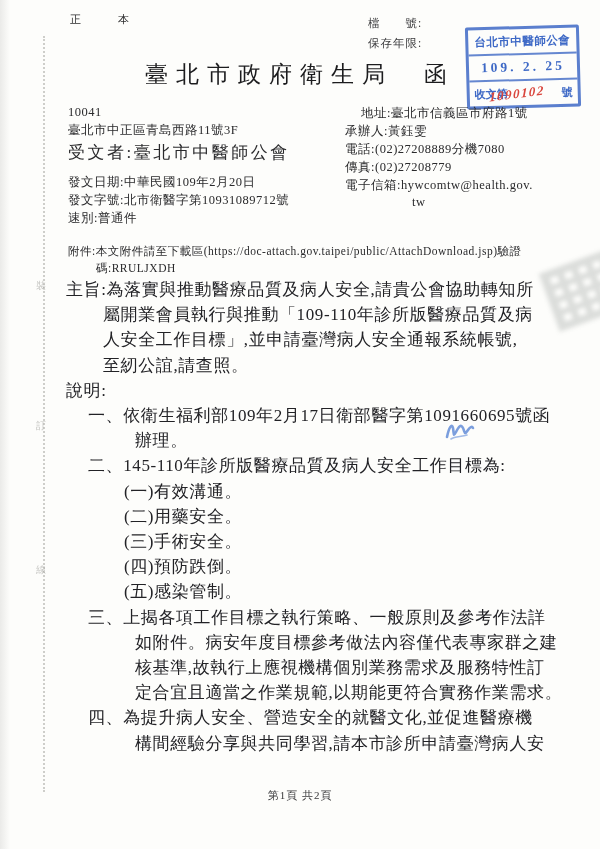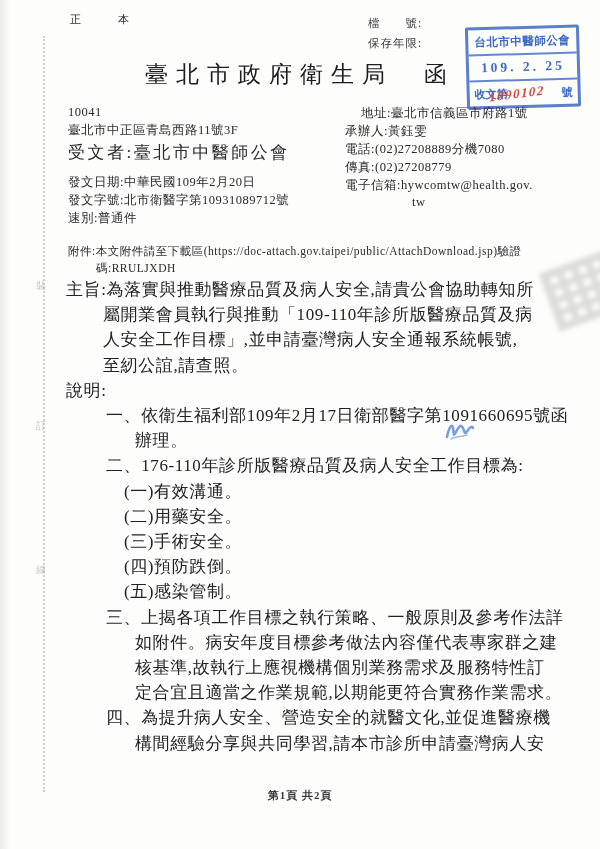--- a/index.html
+++ b/index.html
@@ -68,26 +68,26 @@
   .contact{left:345px;top:123px;}
   .phone{left:345px;top:141px;}
   .fax{left:345px;top:159px;}
   .email1{left:345px;top:177px;}
   .email2{left:412px;top:195px;}
 
   
   .letter-body{position:absolute;left:66px;top:277px;width:492px;}
   .bl{font-size:17px;line-height:25.2px;letter-spacing:.6px;color:#222226;white-space:nowrap;}
   .i1{margin-left:37px;}
-  .i2{margin-left:40px;}
+  .i2{margin-left:22px;}
   .i3{margin-left:69px;}
   .i4{margin-left:58px;}
 
   .footer{position:absolute;left:0;top:788px;width:100%;text-align:center;
-    font-size:11px;color:#3a3a3c;letter-spacing:1px;font-weight:bold;}
+    font-size:11px;color:#3a3a3c;letter-spacing:1px;}
 
   
   .faint-stamp{
     position:absolute;left:547px;top:260px;width:66px;height:58px;
     transform:rotate(-20deg);filter:blur(2px);opacity:.4;
     background:
       repeating-linear-gradient(0deg,#a9aeab 0 6px,transparent 6px 13px),
       repeating-linear-gradient(90deg,#a9aeab 0 7px,transparent 7px 15px);
     background-size:100% 100%;
     border:2px solid #b4b8b5;
@@ -138,21 +138,21 @@
   <div class="info email2">tw</div>
 
   <div class="letter-body">
     <div class="bl">主旨:為落實與推動醫療品質及病人安全,請貴公會協助轉知所</div>
     <div class="bl i1">屬開業會員執行與推動「109-110年診所版醫療品質及病</div>
     <div class="bl i1">人安全工作目標」,並申請臺灣病人安全通報系統帳號,</div>
     <div class="bl i1">至紉公誼,請查照。</div>
     <div class="bl">說明:</div>
     <div class="bl i2">一、依衛生福利部109年2月17日衛部醫字第1091660695號函</div>
     <div class="bl i3">辦理。</div>
-    <div class="bl i2">二、176-110年診所版醫療品質及病人安全工作目標為:</div>
+    <div class="bl i2">二、145-110年診所版醫療品質及病人安全工作目標為:</div>
     <div class="bl i4">(一)有效溝通。</div>
     <div class="bl i4">(二)用藥安全。</div>
     <div class="bl i4">(三)手術安全。</div>
     <div class="bl i4">(四)預防跌倒。</div>
     <div class="bl i4">(五)感染管制。</div>
     <div class="bl i2">三、上揭各項工作目標之執行策略、一般原則及參考作法詳</div>
     <div class="bl i3">如附件。病安年度目標參考做法內容僅代表專家群之建</div>
     <div class="bl i3">核基準,故執行上應視機構個別業務需求及服務特性訂</div>
     <div class="bl i3">定合宜且適當之作業規範,以期能更符合實務作業需求。</div>
     <div class="bl i2">四、為提升病人安全、營造安全的就醫文化,並促進醫療機</div>

